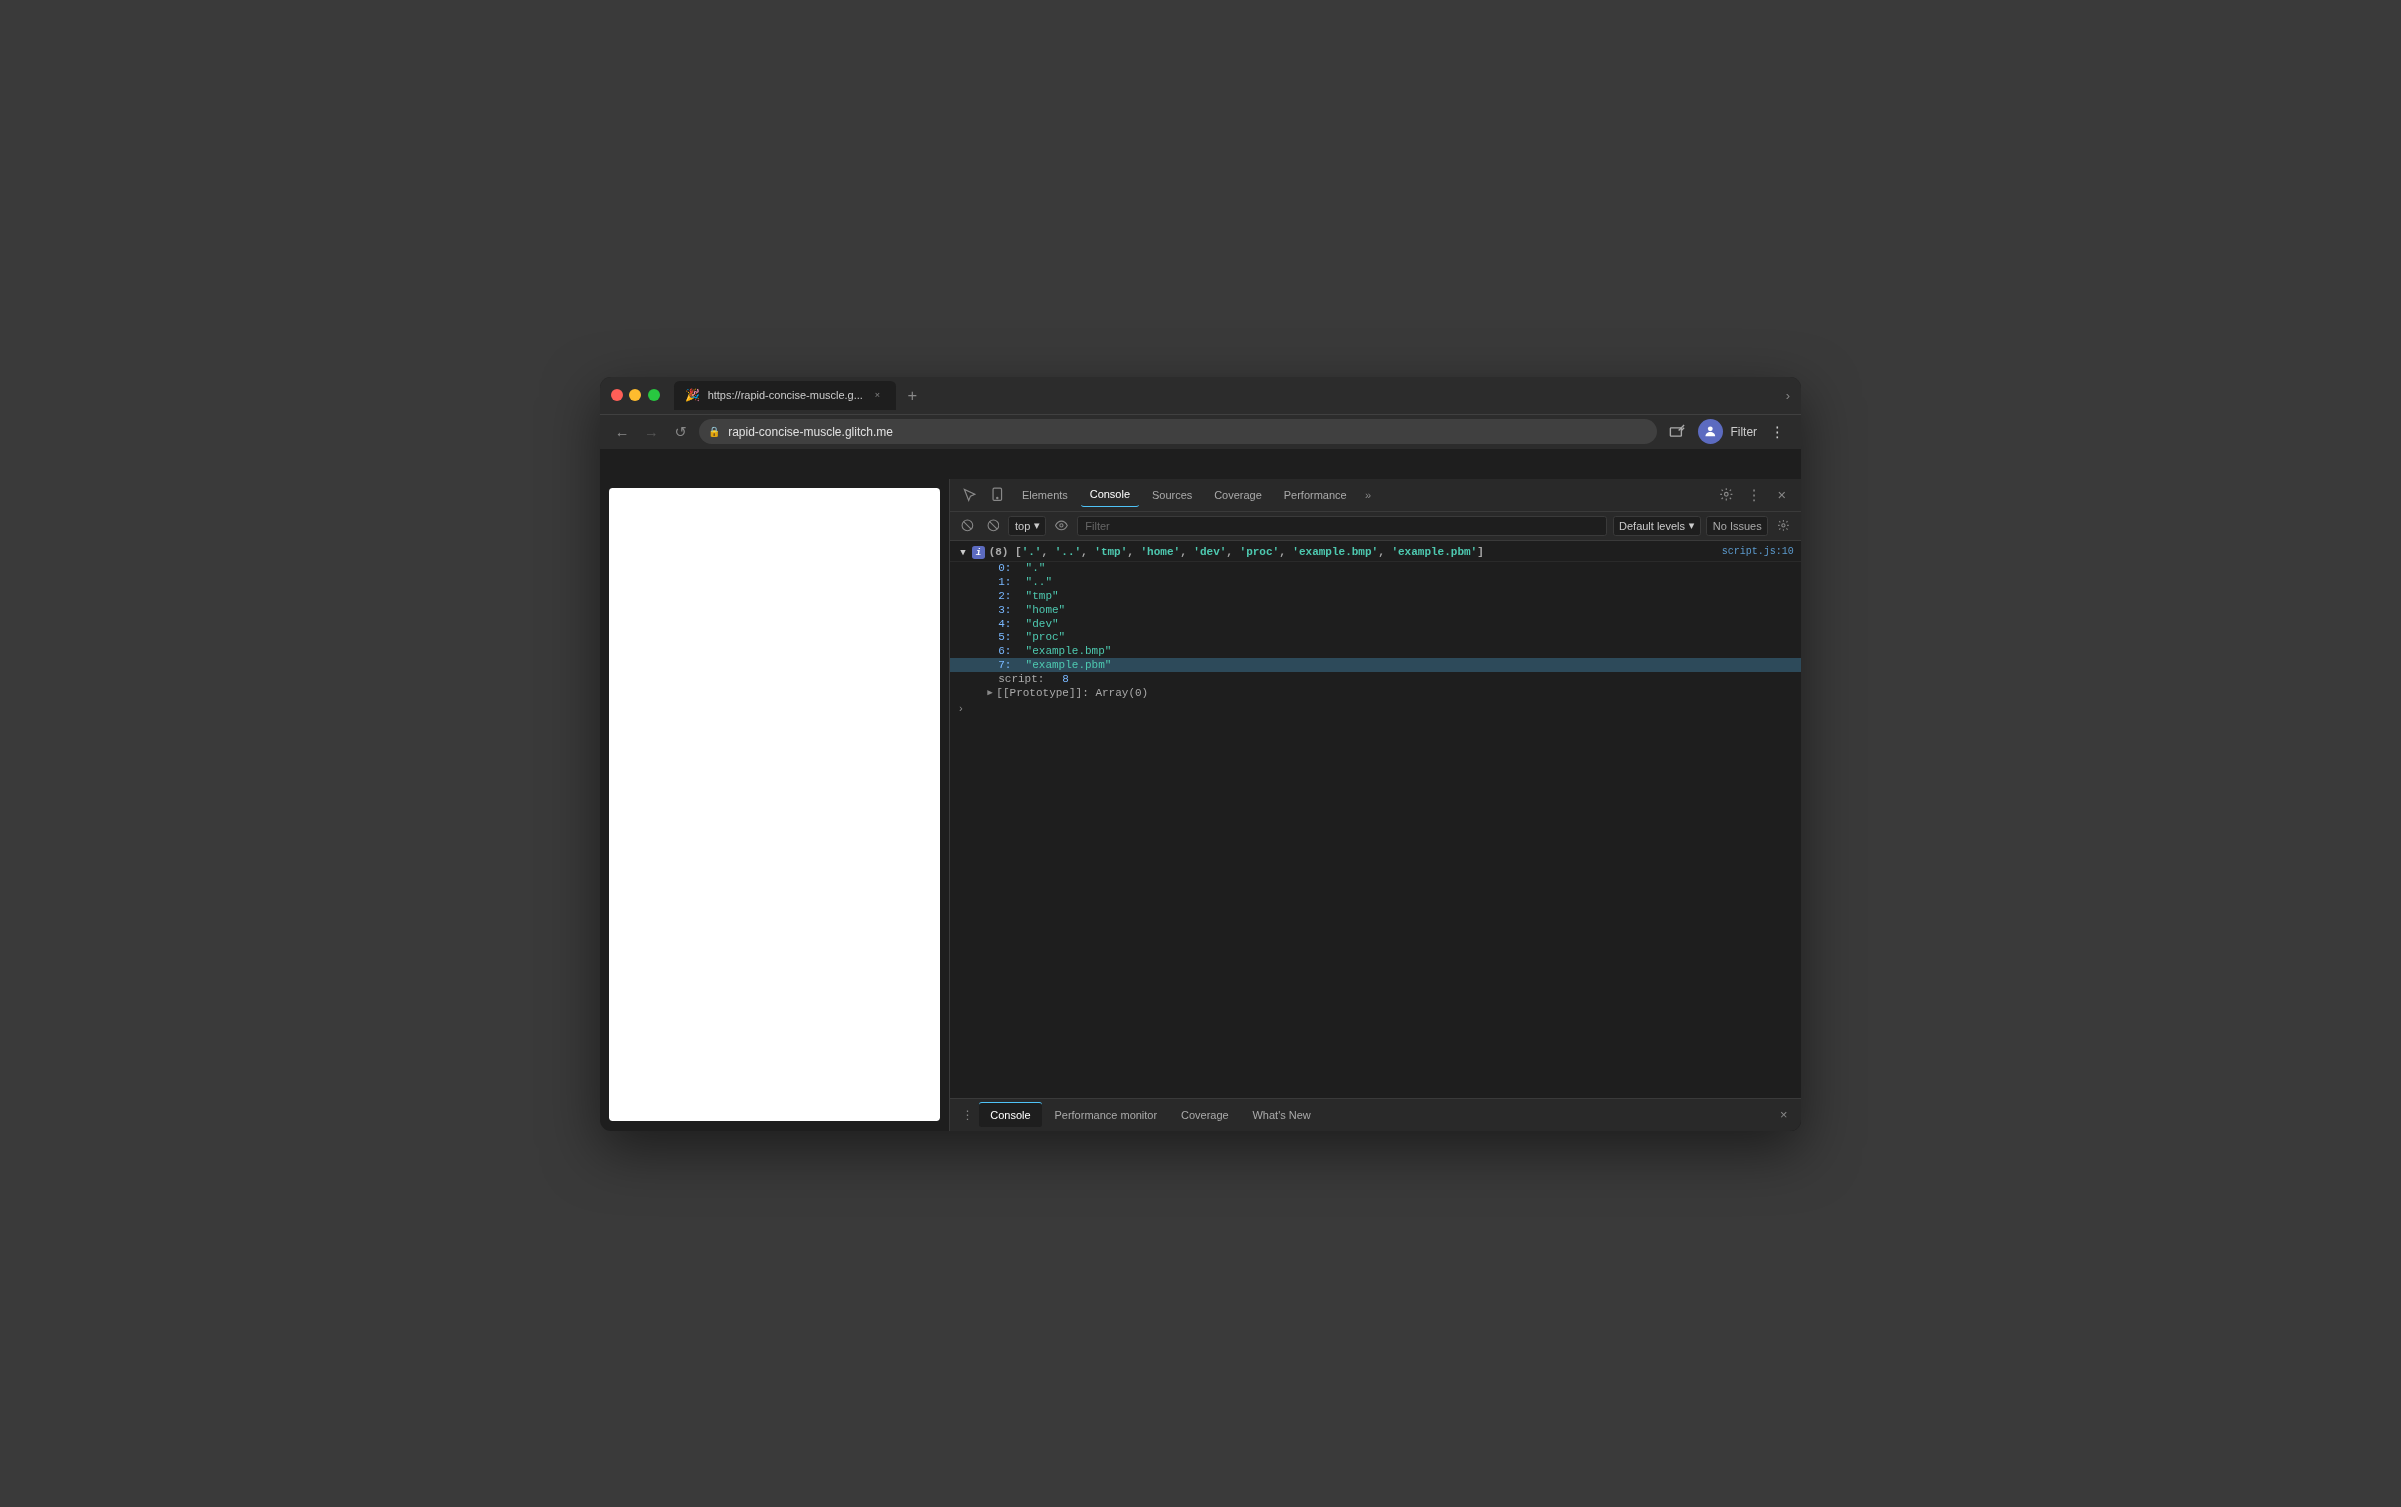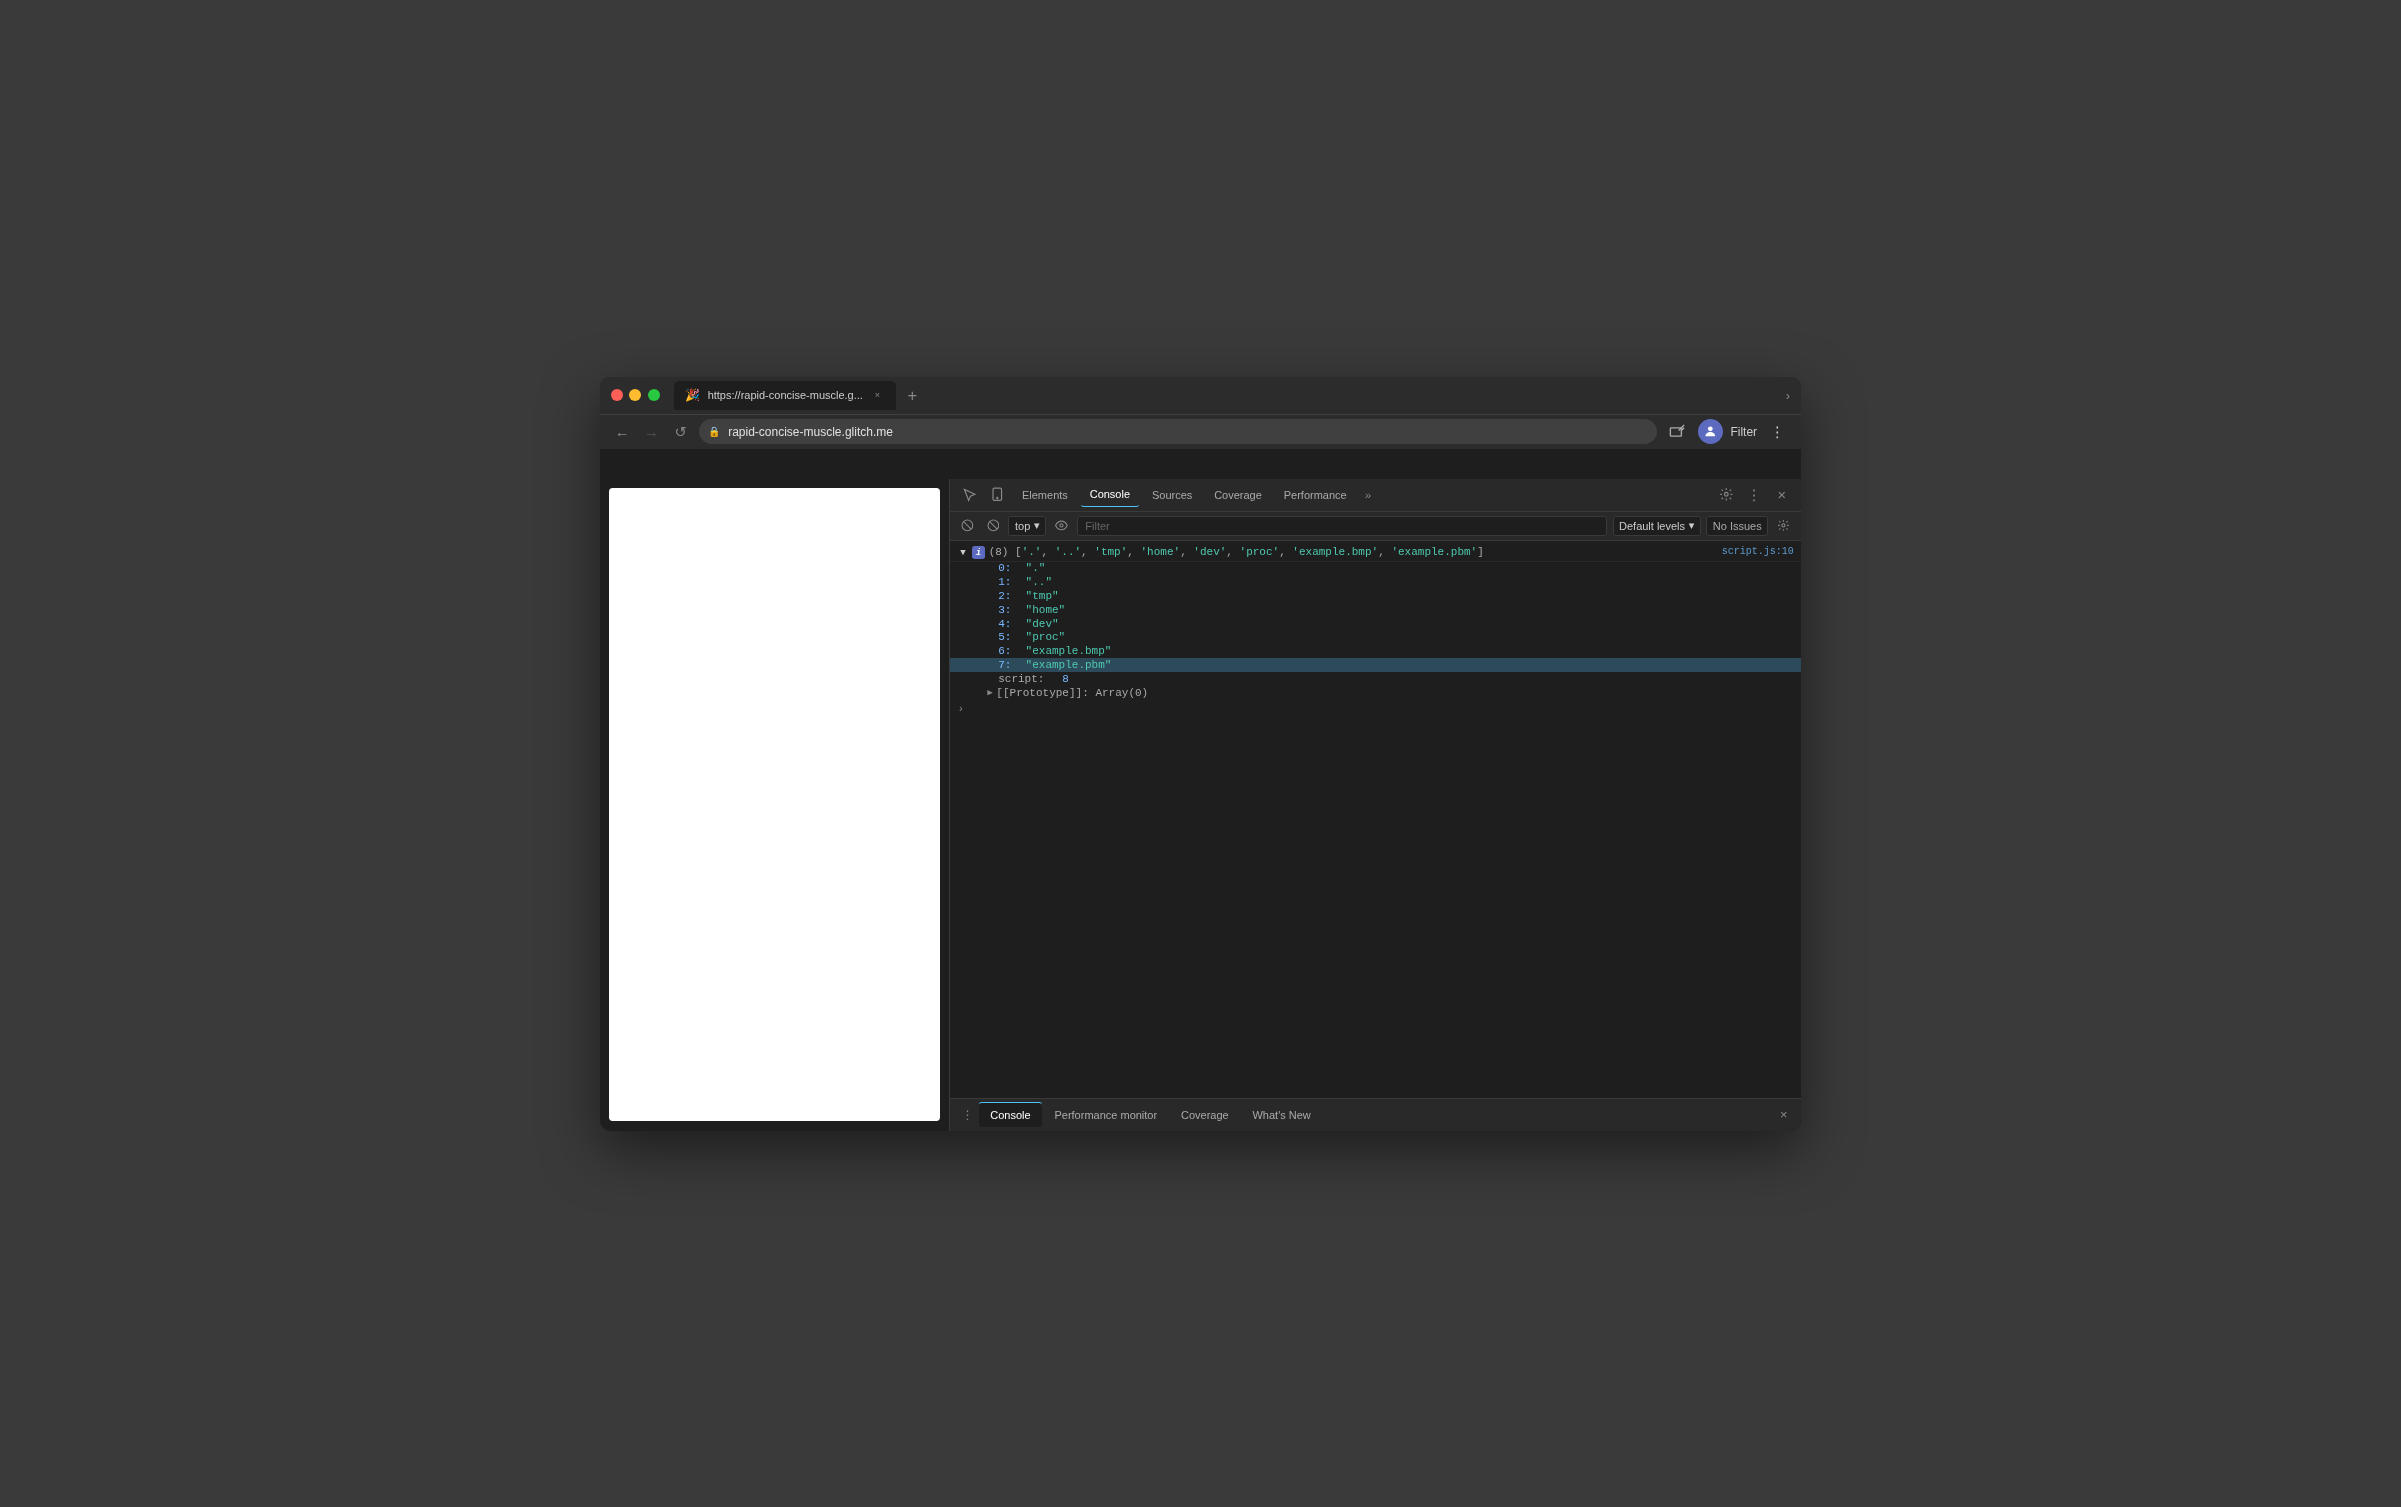--- a/index.html
+++ b/index.html
@@ -331,20 +331,21 @@
     }
     .console-source {
       margin-left: auto;
       color: #5c9acd;
       font-size: 10px;
       white-space: nowrap;
       text-align: center;
     }
     .array-preview {
       color: #aaa;
+      font-weight: bold;
     }
     .expand-btn {
       width: 11px;
       height: 11px;
       display: flex;
       align-items: center;
       justify-content: center;
       color: #888;
       font-size: 9.1px;
       cursor: pointer;

